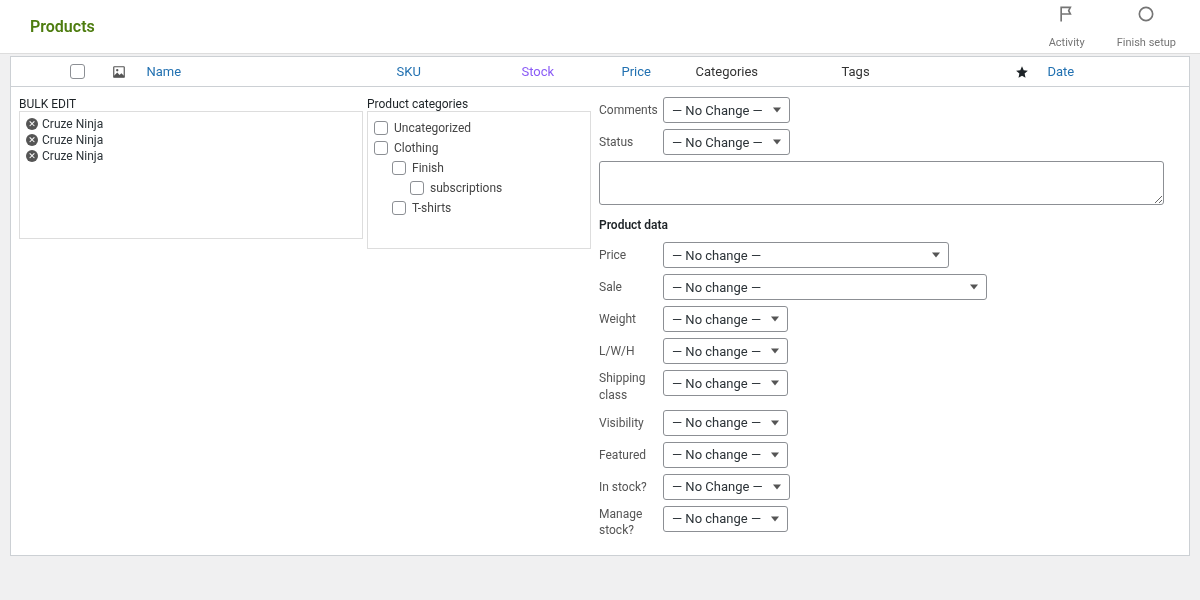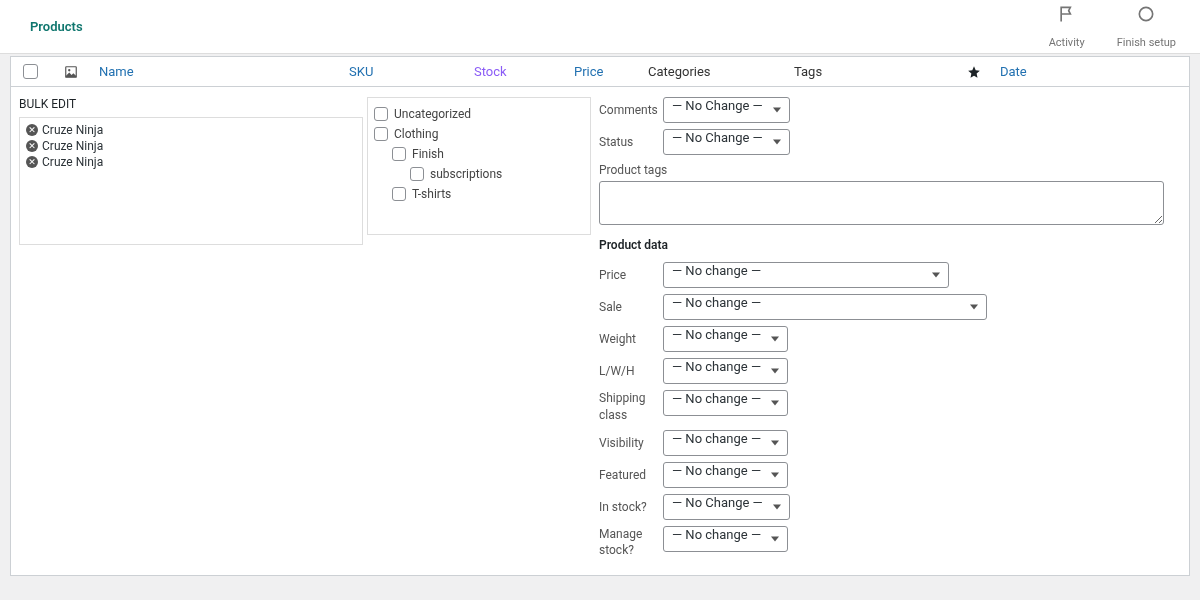--- a/index.html
+++ b/index.html
@@ -17,23 +17,23 @@
     align-items: center;
     justify-content: space-between;
     background: #fff;
     height: 54px;
     padding: 0 24px 0 30px;
     border-bottom: 1px solid #ddd;
     position: relative;
     z-index: 2;
   }
   .topbar h1 {
-    font-size: 13px;
+    font-size: 16px;
     font-weight: 600;
-    color: #0f766e;
+    color: #4d7c0f;
   }
   .topbar-actions {
     display: flex;
     gap: 32px;
     align-items: center;
   }
   .topbar-action {
     display: flex;
     flex-direction: column;
     align-items: center;
@@ -49,20 +49,21 @@
   }
   .table-header {
     display: flex;
     align-items: center;
     background: #fff;
     border: 1px solid #ccd0d4;
     border-top: 1px solid #ccd0d4;
     height: 31px;
     font-size: 13px;
     margin-top: 2px;
+    justify-content: center;
   }
   .th { padding: 0 6px; display: flex; align-items: center; }
   .th-cb { width: 38px; justify-content: center; }
   .th-img { width: 44px; justify-content: center; color:#555; }
   .th-name { width: 250px; }
   .th-sku { width: 125px; }
   .th-stock { width: 100px; color:#8b5cf6; font-weight: normal; }
   .th-price { width: 74px; }
   .th-cat { width: 146px; color:#333;}
   .th-tags { width: 166px; color:#333;}
@@ -76,21 +77,20 @@
     border-top: none;
     padding: 10px 8px 10px 8px;
   }
   .col-left { width: 344px; margin-right: 4px;}
   .col-mid { width: 224px; }
   .col-right { padding-left: 8px; flex:1; }
   .panel-title {
     font-size: 12px;
     font-weight: normal;
     color: #1d2327;
-    margin-bottom: 6px;
   }
   .panel-title.bold { text-transform: uppercase; font-weight: 400; letter-spacing: 0; font-size:12px; color:#1d2327; }
   .title-listbox {
     border: 1px solid #ddd;
     height: 128px;
     overflow-y: scroll;
     font-size: 12px;
     padding: 4px 6px;
     position: relative;
   }
@@ -119,21 +119,21 @@
   .field-select {
     border: 1px solid #8c8f94;
     border-radius: 3px;
     background: #fff;
     font-size: 13px;
     color: #2c3338;
     height: 26px;
     padding: 0 26px 0 8px;
     position: relative;
     display: inline-flex;
-    align-items: flex-start;
+    align-items: center;
     cursor: pointer;
     min-width: 122px;
   }
   .field-select::after{
     content:""; position:absolute; right:8px; top:50%;
     width:0;height:0;border-left:4px solid transparent;border-right:4px solid transparent;border-top:5px solid #555;
     transform:translateY(-50%);
   }
   .tag-label { font-size:12px;color:#555; margin: 8px 0 4px 0; }
   .tags-textarea {
@@ -235,20 +235,21 @@
           <span>Cruze Ninja</span>
         </div>
         <div class="title-item">
           <span class="remove-icon">✕</span>
           <span>Cruze Ninja</span>
         </div>
       </div>
     </div>
 
     <div class="col-mid">
+      <div class="panel-title">Product categories</div>
       <div class="cat-listbox">
         <label class="cat-item">
           <input type="checkbox" style="">
           <span>Uncategorized</span>
         </label>
         <label class="cat-item">
           <input type="checkbox" style="">
           <span>Clothing</span>
         </label>
         <label class="cat-item indent-1">
@@ -273,21 +274,20 @@
             <span>— No Change —</span>
           </div>
       </div>
       <div class="field-row">
         <span class="lbl">Status</span>
         <div class="field-select">
             <span>— No Change —</span>
           </div>
       </div>
 
-      <div class="tag-label">Product tags</div>
       <textarea class="tags-textarea" style=""></textarea>
 
       <div class="section-title">Product data</div>
 
       <div class="data-rows">
         <div class="field-row">
           <span class="lbl">Price</span>
           <div class="field-select w-wide">
               <span>— No change —</span>
             </div>

